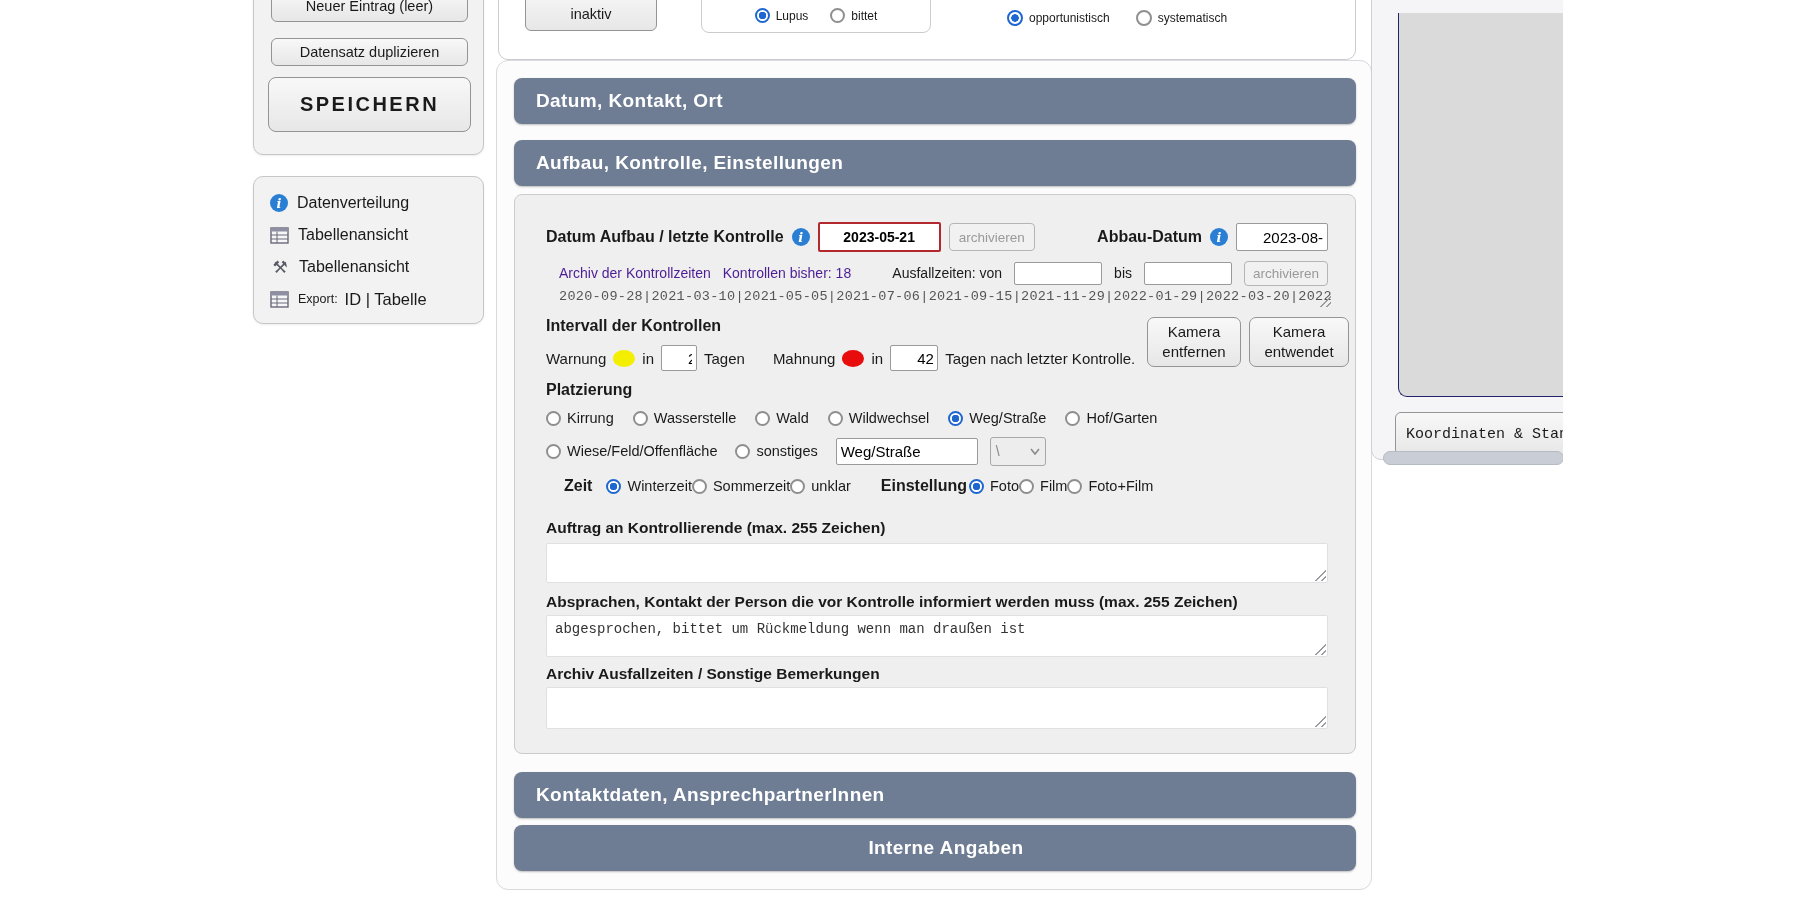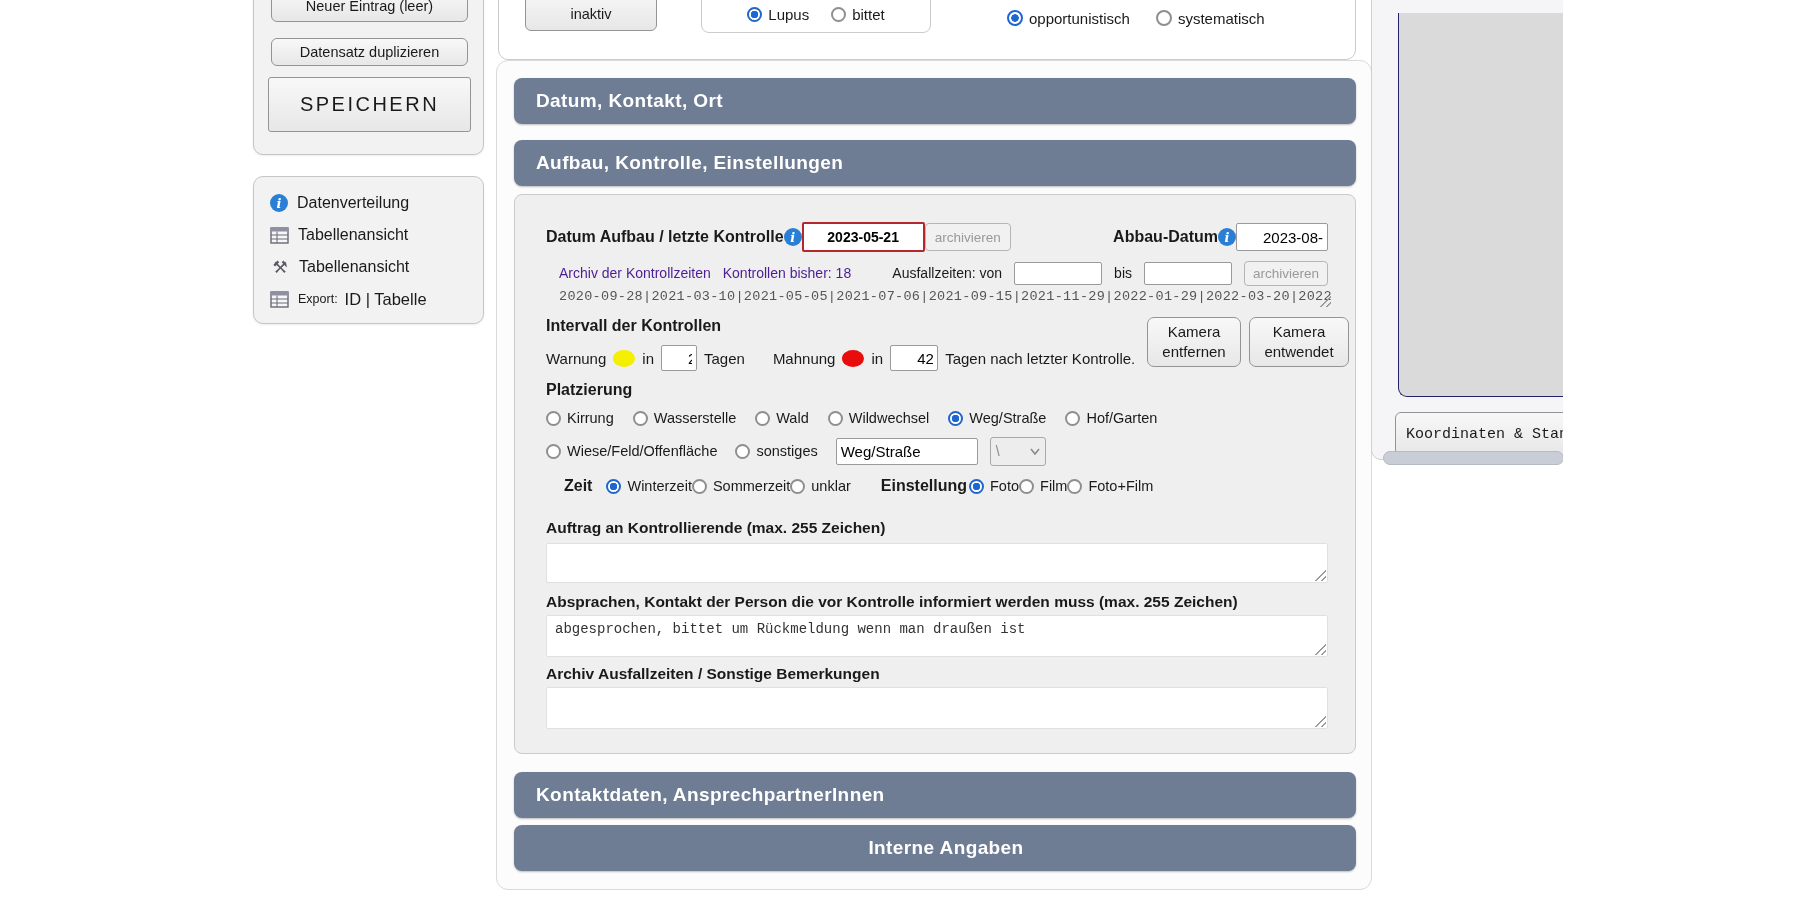--- a/index.html
+++ b/index.html
@@ -13,21 +13,21 @@
   .wrap-outer{background:#fcfcfd;border:1px solid #d9d9de;border-radius:12px;}
 
   
   .bar{background:#6e7c94;border-radius:8px;color:#fff;font-size:19px;font-weight:700;
        letter-spacing:.4px;line-height:46px;padding-left:22px;box-shadow:0 1px 2px rgba(0,0,0,.25);}
 
   
   .btn{display:flex;align-items:center;justify-content:center;background:linear-gradient(#f8f8f8,#e7e7e7);
        border:1px solid #949497;border-radius:6px;font-size:14.5px;color:#1a1a1a;cursor:pointer;}
   .btn.small{font-size:13.5px;border-radius:4px;background:#f1f1f1;color:#999;border-color:#b5b5b5;}
-  .btn.save{font-size:20px;letter-spacing:2.5px;font-weight:400;border-radius:3px;}
+  .btn.save{font-size:20px;letter-spacing:2.5px;font-weight:700;border-radius:8px;}
   .btn.two-line{flex-direction:column;line-height:1.35;font-size:15px;border-radius:7px;}
 
   
   .blabel{font-weight:700;font-size:16px;}
   .gray{color:#4c1d95;font-size:14px;}
   input.inp{background:#fff;border:1px solid #9a9a9a;border-radius:2px;font-family:inherit;
             font-size:14px;padding:0 4px;box-sizing:border-box;}
   .inp.center{text-align:center;padding-left:26px;}
   .inp-red{border:2px solid #b3282d !important;font-size:17px;font-weight:700;text-align:center;}
   .ta-wrap{position:absolute;box-sizing:border-box;}
@@ -36,21 +36,21 @@
               padding:5px 8px;color:#333;border-radius:2px;}
   .grip{position:absolute;right:2px;bottom:2px;width:13px;height:13px;cursor:nwse-resize;
         clip-path:polygon(100% 0,100% 100%,0 100%);
         background:repeating-linear-gradient(-45deg,transparent 0 2.5px,#9a9aa0 2.5px 4px);}
 
   
   .radio{display:inline-flex;align-items:center;gap:6px;cursor:pointer;white-space:nowrap;}
   .rb{width:15px;height:15px;border:2px solid #8f8f8f;border-radius:50%;background:#fff;flex:none;box-sizing:border-box;}
   .rb.sel{border-color:#1e66d0;background:radial-gradient(circle,#1e66d0 0 3.5px,#fff 4px);}
   .rl{font-size:14.5px;}
-  .rl.big{font-size:15px;}
+  .rl.big{font-size:12px;}
 
   
   .info-ic{display:inline-flex;align-items:center;justify-content:center;width:18px;height:18px;
            border-radius:50%;background:#2a7fd4;color:#fff;font-family:"DejaVu Serif",serif;
            font-weight:700;font-style:italic;font-size:13px;flex:none;}
   .dot{width:22px;height:17px;border-radius:50%;flex:none;}
   .dot.warn{background:#f4ee00;}
   .dot.due{background:#e80c0c;}
   .menu-row{display:flex;align-items:center;gap:9px;height:32px;padding-left:16px;font-size:16px;cursor:pointer;}
   .tools-glyph{font-size:17px;color:#5a5a66;width:20px;text-align:center;}
@@ -139,21 +139,21 @@
   <div class="abs bar" style="left:514px;top:78px;width:842px;height:46px;">
     <span>Datum, Kontakt, Ort</span>
   </div>
 
   <div class="abs bar" style="left:514px;top:140px;width:842px;height:46px;">
     <span>Aufbau, Kontrolle, Einstellungen</span>
   </div>
 
   <div class="abs" style="left:514px;top:194px;width:842px;height:560px;background:#efefef;border:1px solid #cbcbce;border-radius:8px;">
 
-    <div class="abs flexrow" style="left:31px;top:26px;width:782px;height:32px;">
+    <div class="abs flexrow" style="left:31px;top:26px;width:782px;height:32px;gap:8px;">
       <span class="blabel">Datum Aufbau / letzte Kontrolle</span>
       <span class="info-ic">i</span>
       <input class="inp inp-red" style="width: 123px; height: 30px;" value="2023-05-21">
       <div class="btn small" style="width:84px;height:26px;">
         <span>archivieren</span>
       </div>
       <span class="blabel" style="margin-left:auto;">Abbau-Datum</span>
       <span class="info-ic">i</span>
       <input class="inp center" style="width: 92px; height: 28px; font-size: 15px;" value="2023-08-26">
     </div>

